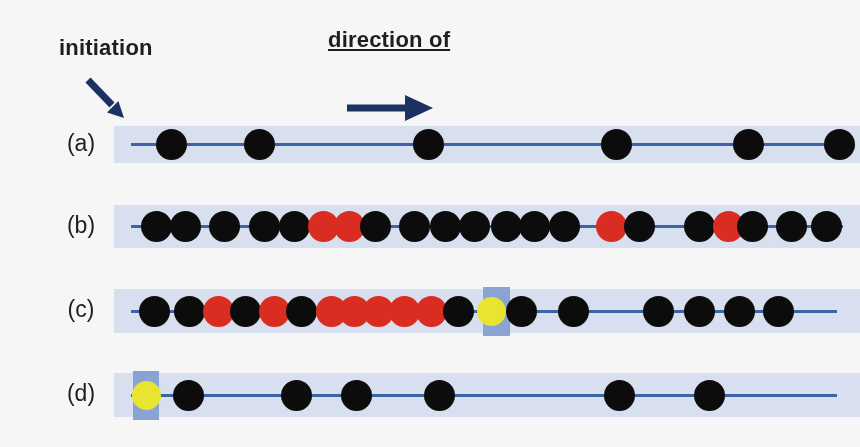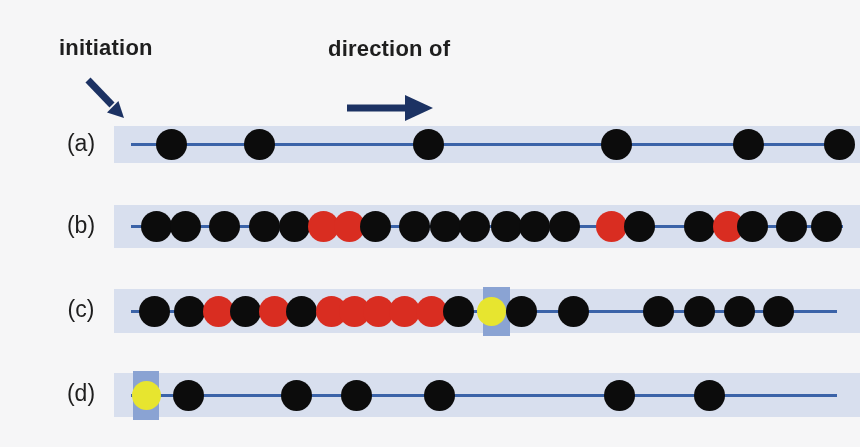--- a/index.html
+++ b/index.html
@@ -18,21 +18,21 @@
   .annot {
     position: absolute;
     color: var(--text, #1e1e1e);
     font-weight: 600;
     font-size: 22px;
     line-height: 29px;
     white-space: nowrap;
     letter-spacing: 0.2px;
   }
   #initiation-label { left: 28px; top: 33px; }
-  #direction-label  { left: 297px; top: 34px; }
+  #direction-label  { left: 297px; top: 25px; text-decoration: underline; }
   .arrow-svg { position: absolute; }
   #init-arrow { left: 50px; top: 76px; width: 52px; height: 48px; }
   #dir-arrow  { left: 316px; top: 94px; width: 88px; height: 28px; }
 
   .row-label {
     position: absolute;
     left: 26px;
     width: 48px;
     text-align: center;
     color: var(--text, #1e1e1e);

